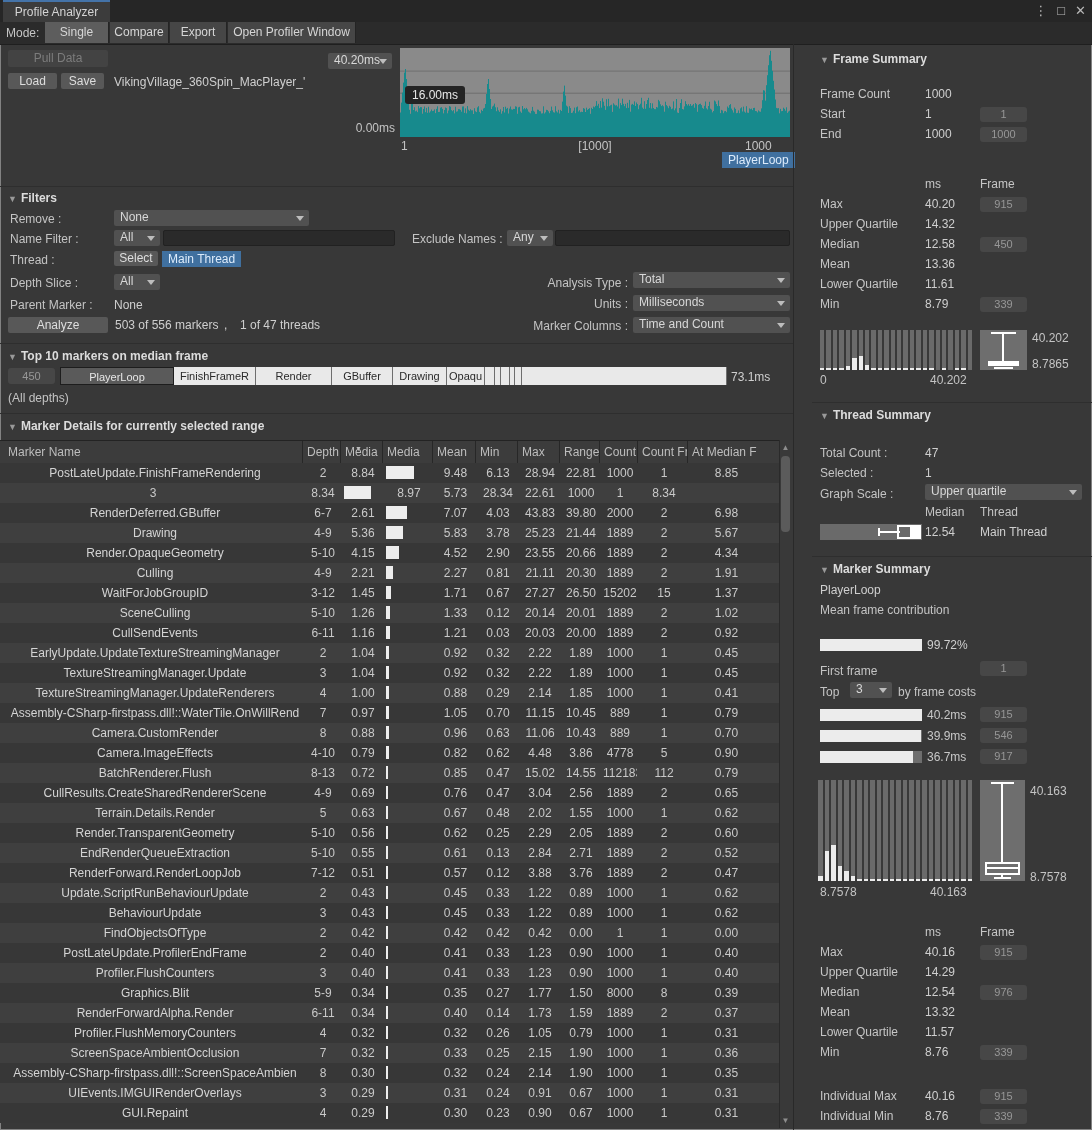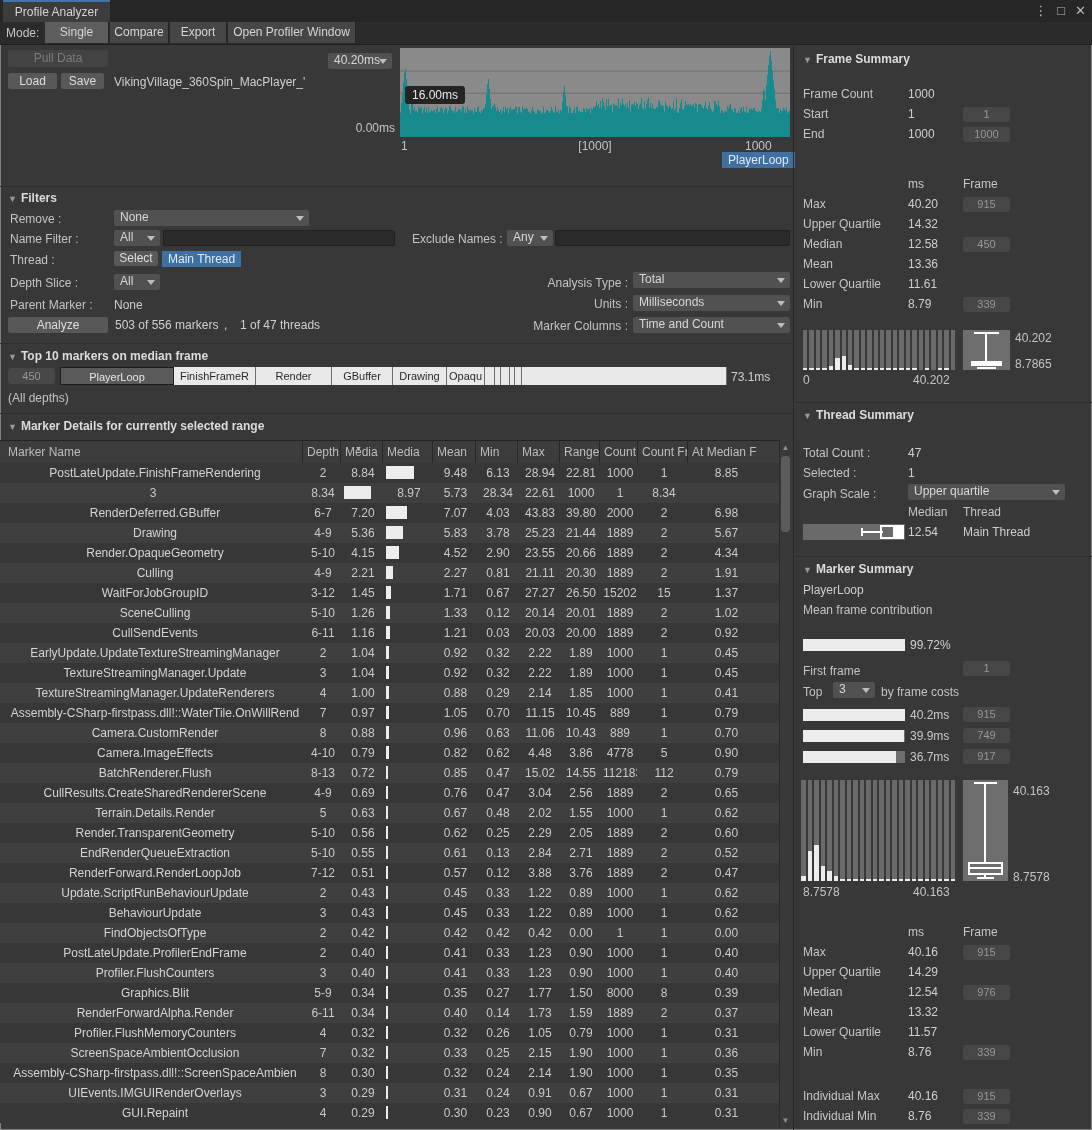--- a/index.html
+++ b/index.html
@@ -52,21 +52,21 @@
   .trow.even{background:#373737;}
   .trow.odd{background:#3f3f3f;}
   .tcell{color:#c9c9c9;line-height:20px;padding-left:4px;overflow:hidden;white-space:nowrap;}
   .tcell.name{color:#d4d4d4;padding-left:8px;}
   .medbar{height:13px;margin-top:3px;background:#ededed;}
   
   .sbar{left:779px;top:440px;width:13px;height:688px;background:#393939;border-left:1px solid #2a2a2a;}
   .sthumb{left:781px;top:456px;width:9px;height:76px;background:#5b5b5b;border-radius:4px;}
   .sarrow{color:#8e8e8e;font-size:8px;text-align:center;width:13px;}
   
-  #rpanel{left:795px;top:44px;width:254px;height:1086px;}
+  #rpanel{left:812px;top:44px;width:254px;height:1086px;}
   #rpanel .hsep{left:0;width:297px;}
   .srow{display:grid;grid-template-columns:105px 55px 60px;height:20px;align-items:center;}
   .srow .slabel{color:#c6c6c6;}
   .srow .sval{color:#cfcfcf;}
   .srow.spacer{height:24px;}
   .hist{display:flex;gap:2px;align-items:flex-end;}
   .hbin{flex:1;background:#6a6a6a;position:relative;height:100%;}
   .hfill{position:absolute;bottom:0;left:0;right:0;background:#ececec;}
   .costrow{display:grid;grid-template-columns:107px 53px 60px;height:21px;align-items:center;}
   .costbar{width:102px;height:12px;background:#6e6e6e;position:relative;}
@@ -591,21 +591,21 @@
         <div class="tcell">5.73</div>
         <div class="tcell">28.34</div>
         <div class="tcell">22.61</div>
         <div class="tcell">1000</div>
         <div class="tcell">1</div>
         <div class="tcell">8.34</div>
       </div>
       <div class="trow even">
         <div class="tcell name">RenderDeferred.GBuffer</div>
         <div class="tcell">6-7</div>
-        <div class="tcell">7.20</div>
+        <div class="tcell">2.61</div>
         <div class="tcell">
           <div class="medbar" style="width: 20.704px;"></div>
         </div>
         <div class="tcell">7.07</div>
         <div class="tcell">4.03</div>
         <div class="tcell">43.83</div>
         <div class="tcell">39.80</div>
         <div class="tcell">2000</div>
         <div class="tcell">2</div>
         <div class="tcell">6.98</div>
@@ -1240,21 +1240,21 @@
             <div class="costfill" style="width: 100%;"></div>
           </div>
           <span class="sval">40.2ms</span>
           <div class="badge">915</div>
         </div>
         <div class="costrow">
           <div class="costbar">
             <div class="costfill" style="width: 99%;"></div>
           </div>
           <span class="sval">39.9ms</span>
-          <div class="badge">749</div>
+          <div class="badge">546</div>
         </div>
         <div class="costrow">
           <div class="costbar">
             <div class="costfill" style="width: 91%;"></div>
           </div>
           <span class="sval">36.7ms</span>
           <div class="badge">917</div>
         </div>
       </div>
     <div class="abs hist" style="left:6px;top:736px;width:154px;height:101px;">

